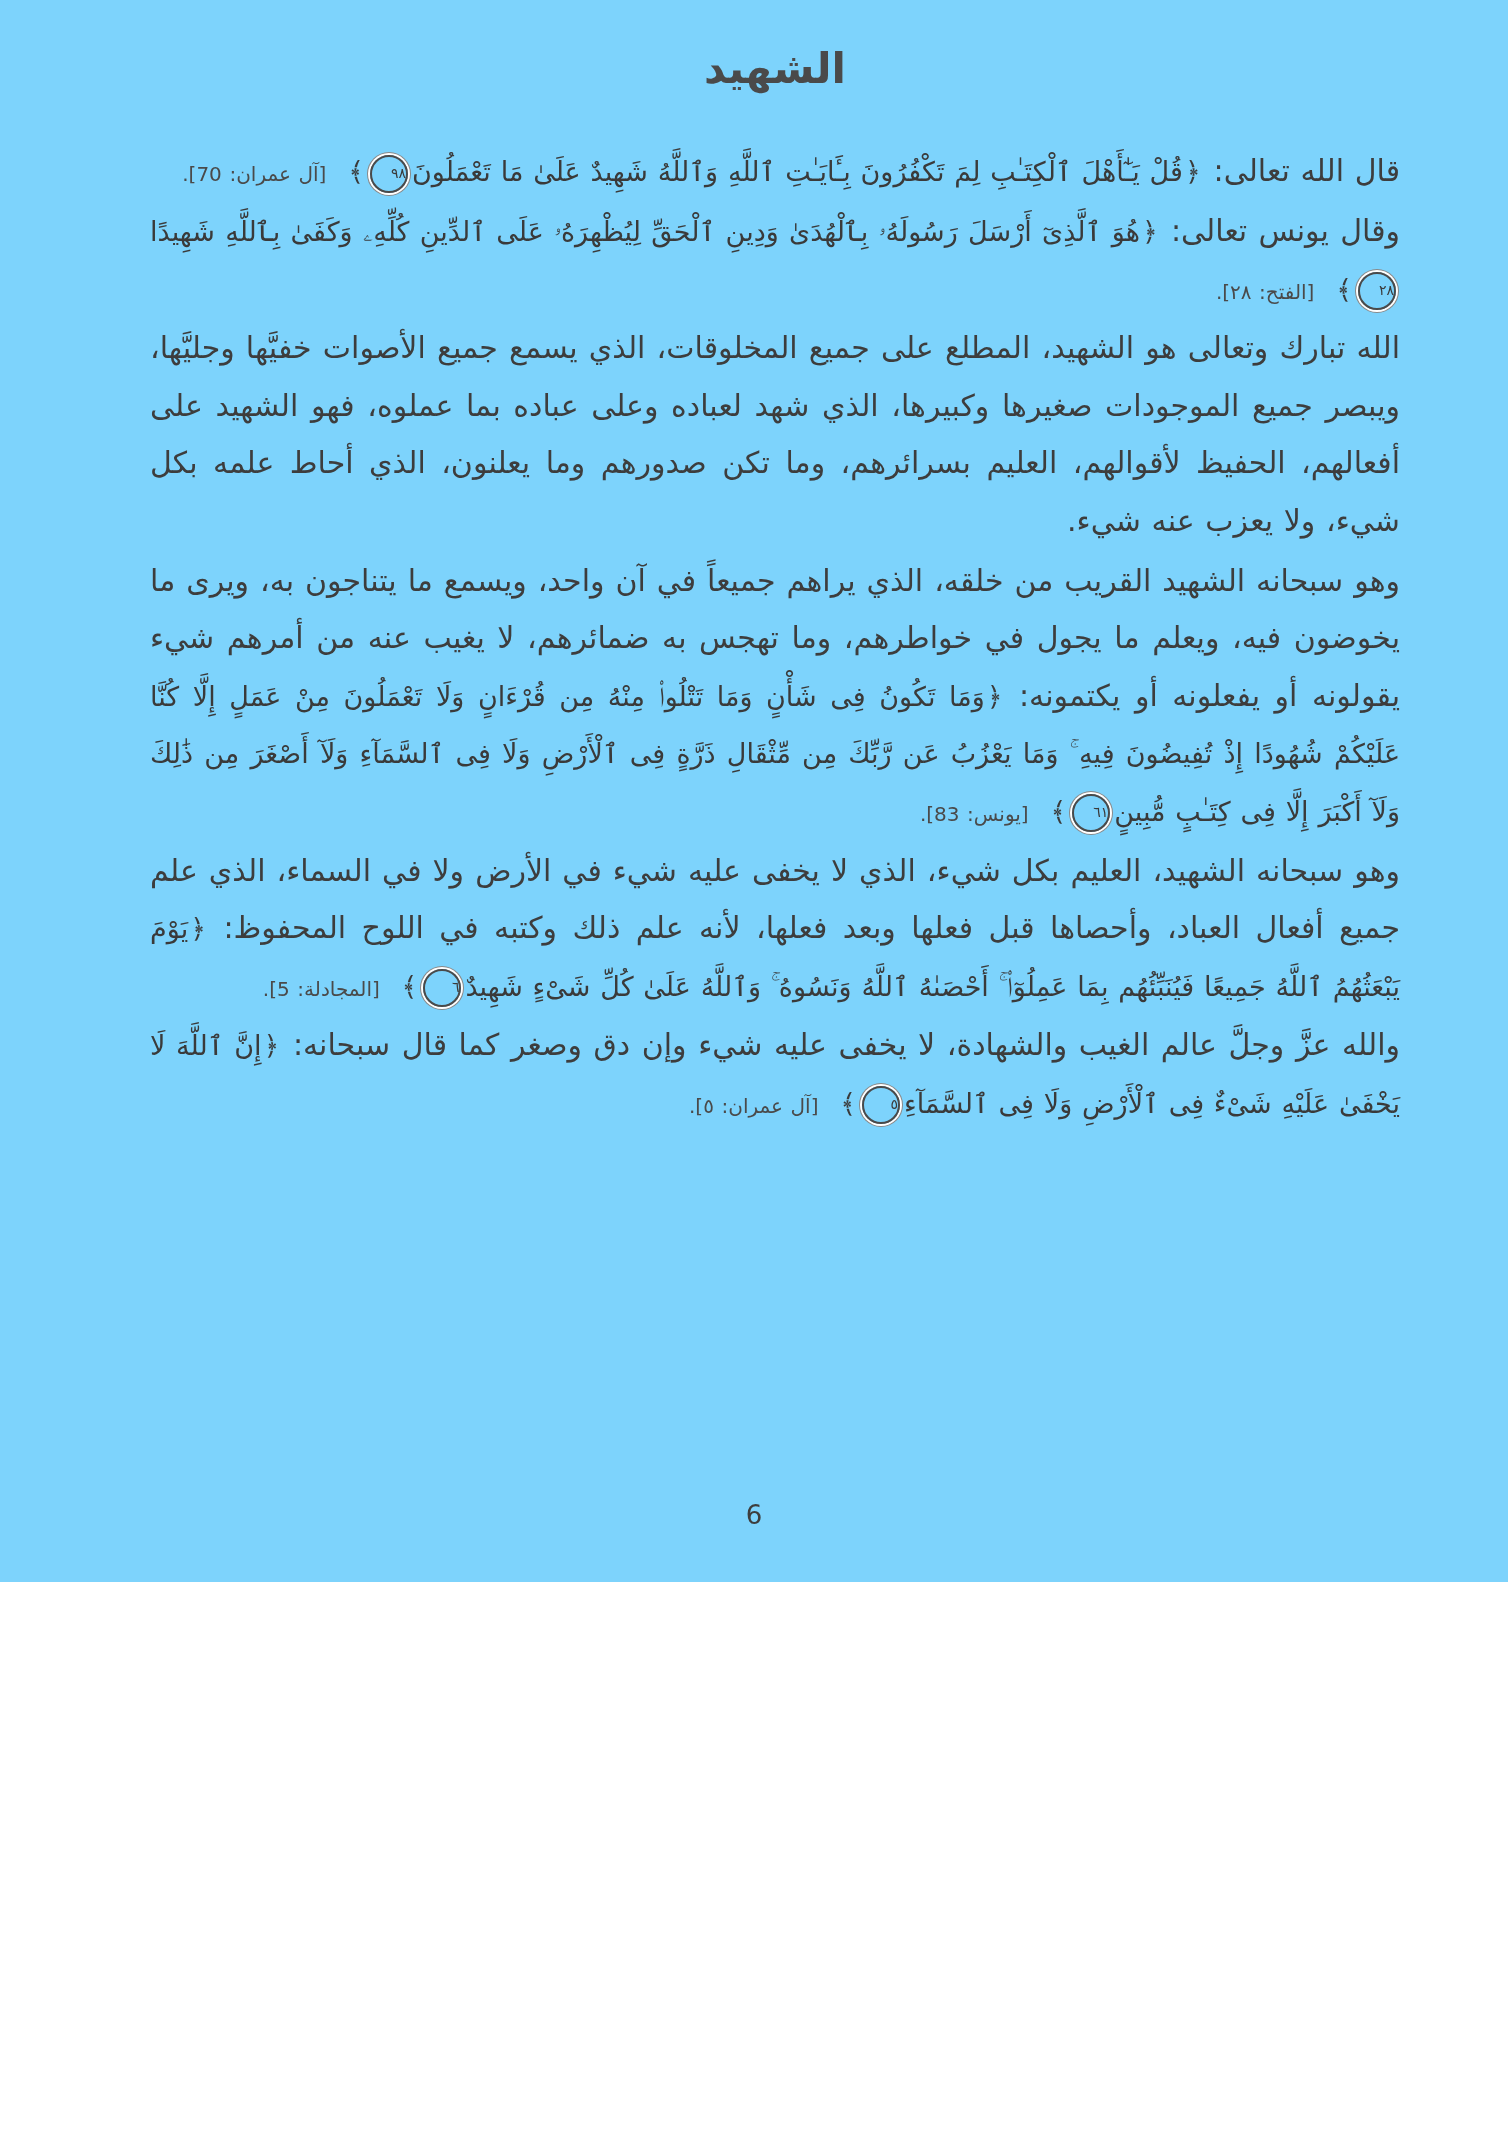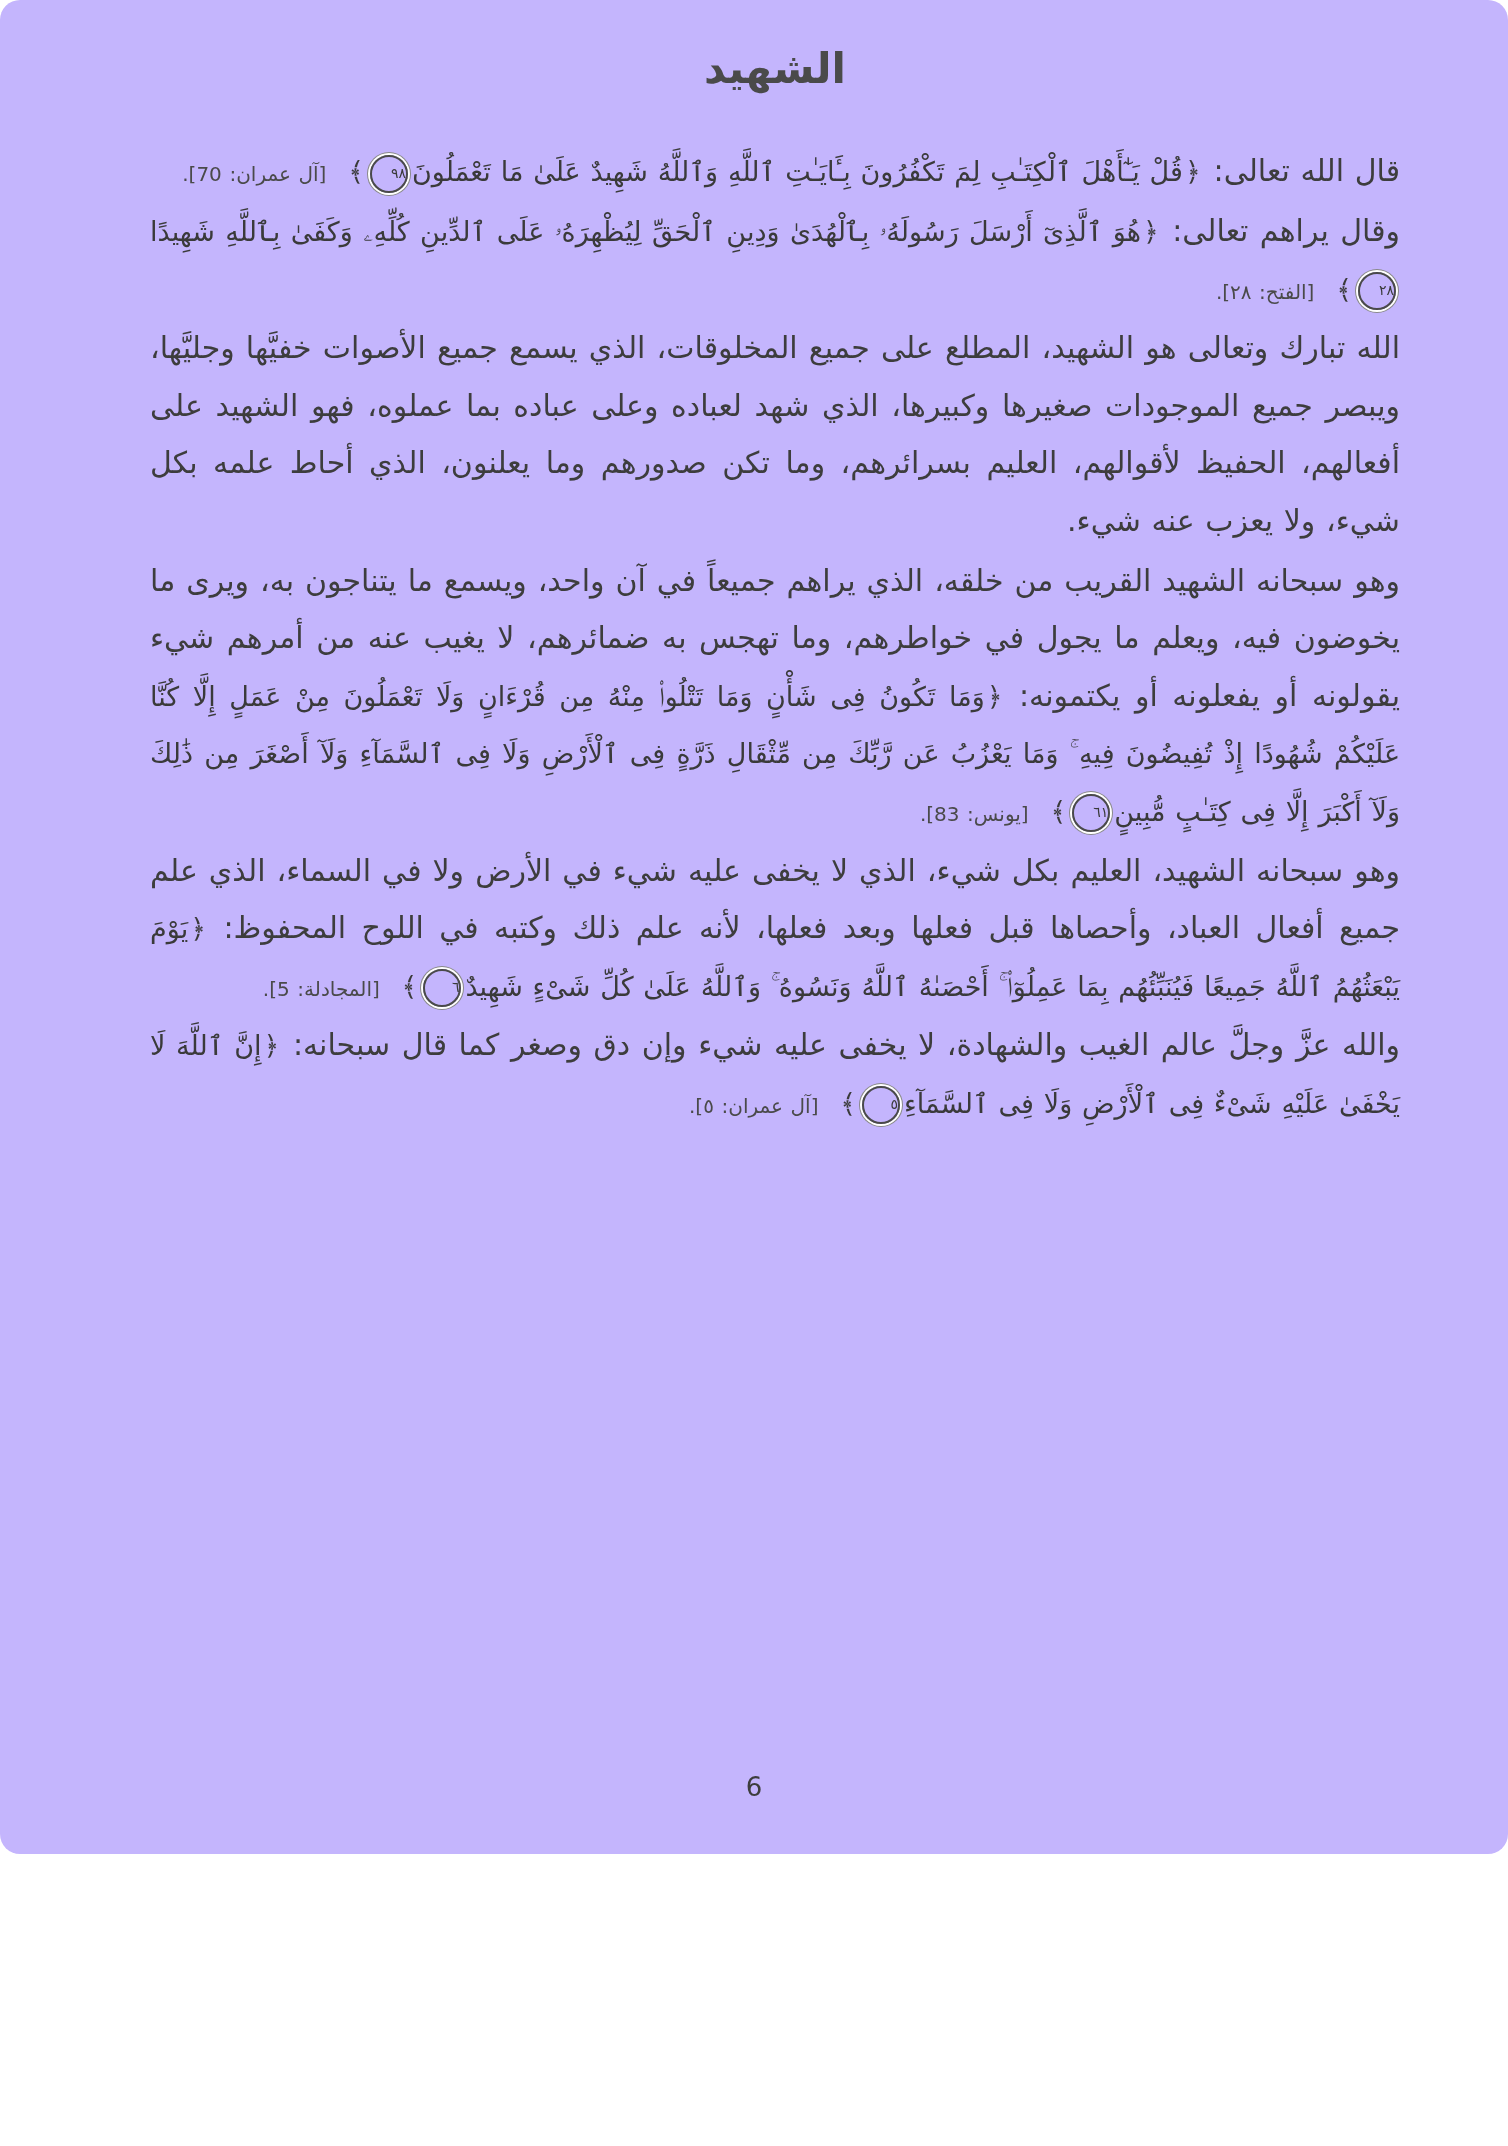--- a/index.html
+++ b/index.html
@@ -6,26 +6,25 @@
     margin: 0;
     padding: 0;
     background: #ffffff;
   }
   body {
     font-family: "DejaVu Sans", "Liberation Sans", sans-serif;
   }
   .page {
     position: relative;
     width: 1508px;
-    height: 1854px;
-    background: #c4b5fd;
+    height: 1582px;
+    background: #7dd3fc;
     box-sizing: border-box;
     overflow: hidden;
     direction: rtl;
-    border-radius: 20px;
   }
   .content {
     position: absolute;
     top: 44px;
     right: 108px;
     left: 150px;
     bottom: 120px;
   }
   .page-title {
     text-align: center;
@@ -116,21 +115,21 @@
       <p class="para">
         <span>قال الله تعالى:</span>
         <span class="ayah">
           <span class="ayah-open">﴿</span><span>قُلْ يَـٰٓأَهْلَ ٱلْكِتَـٰبِ لِمَ تَكْفُرُونَ بِـَٔايَـٰتِ ٱللَّهِ وَٱللَّهُ شَهِيدٌ عَلَىٰ مَا</span>
           <span>تَعْمَلُونَ</span><span class="ayah-num">٩٨</span><span class="ayah-close">﴾</span>
         </span>
         <span class="ref">[آل عمران: 70].</span>
       </p>
 
       <p class="para">
-        <span>وقال يراهم تعالى:</span>
+        <span>وقال يونس تعالى:</span>
         <span class="ayah">
           <span class="ayah-open">﴿</span><span>هُوَ ٱلَّذِىٓ أَرْسَلَ رَسُولَهُۥ بِٱلْهُدَىٰ وَدِينِ ٱلْحَقِّ لِيُظْهِرَهُۥ عَلَى ٱلدِّينِ كُلِّهِۦ</span>
           <span>وَكَفَىٰ بِٱللَّهِ شَهِيدًا</span><span class="ayah-num">٢٨</span><span class="ayah-close">﴾</span>
         </span>
         <span class="ref">[الفتح: ٢٨].</span>
       </p>
 
       <p class="para">الله تبارك وتعالى هو الشهيد، المطلع على جميع المخلوقات، الذي يسمع جميع الأصوات خفيَّها وجليَّها، ويبصر جميع الموجودات صغيرها وكبيرها، الذي شهد لعباده وعلى عباده بما عملوه، فهو الشهيد على أفعالهم، الحفيظ لأقوالهم، العليم بسرائرهم، وما تكن صدورهم وما يعلنون، الذي أحاط علمه بكل شيء، ولا يعزب عنه شيء.</p>
 
       <p class="para">

